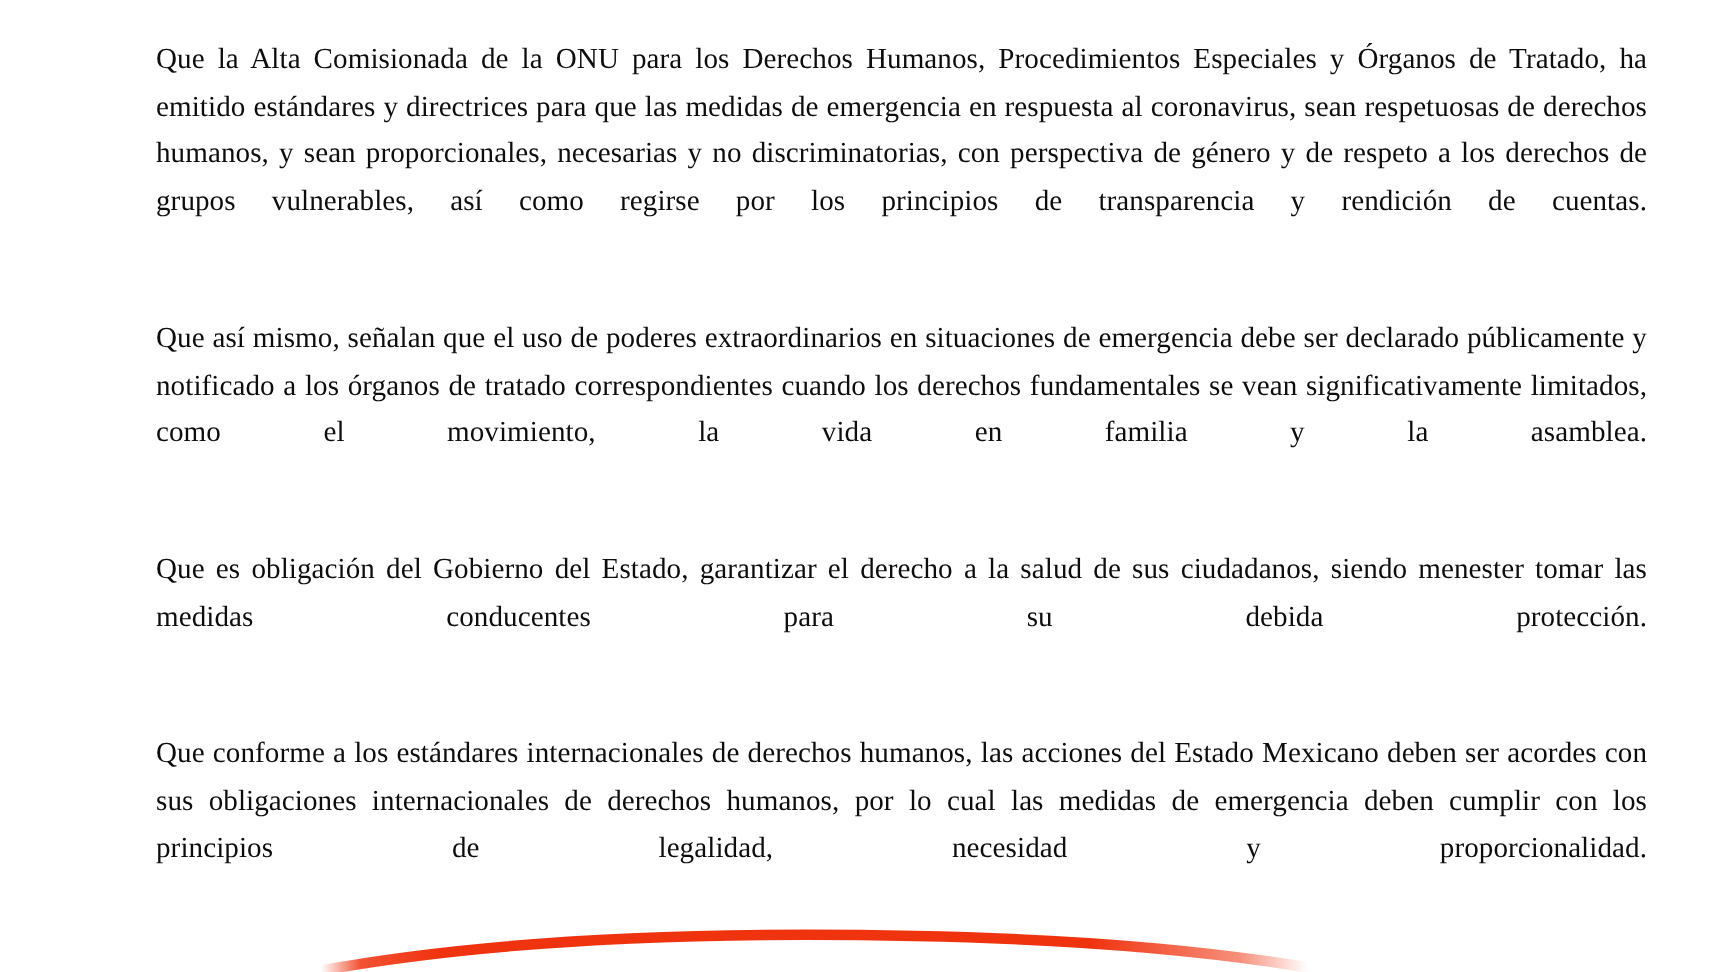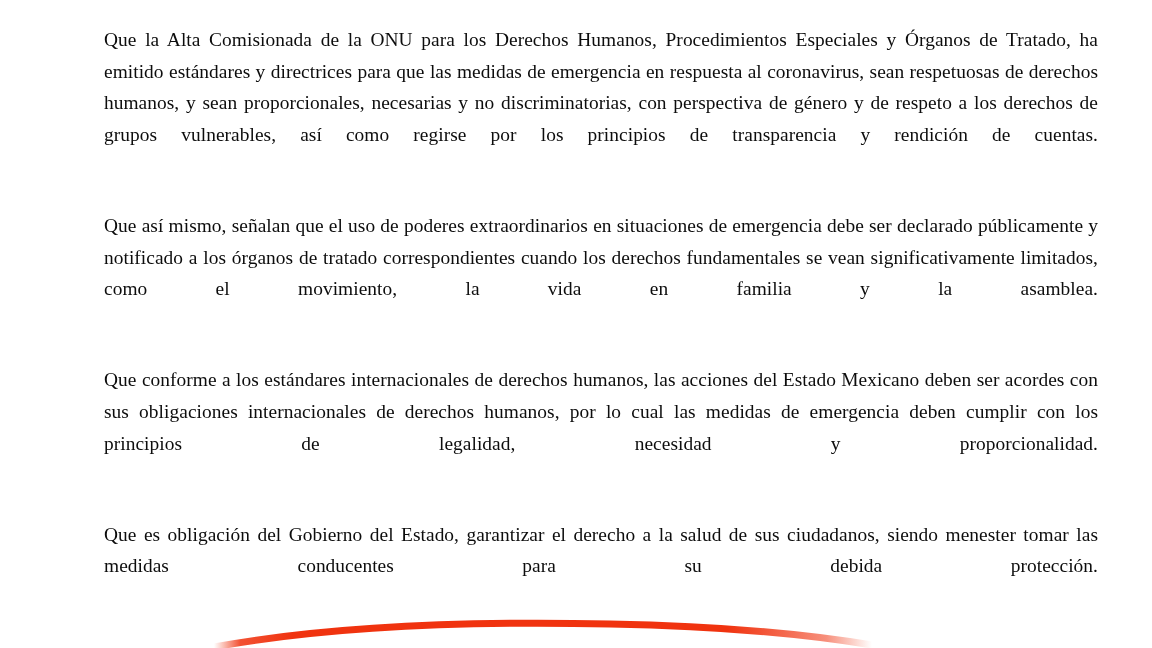--- a/index.html
+++ b/index.html
@@ -68,23 +68,23 @@
 <body>
 
 <div id="page">
 
   <div id="doc-body">
 
     <p class="para">Que la Alta Comisionada de la ONU para los Derechos Humanos, Procedimientos Especiales y Órganos de Tratado, ha emitido estándares y directrices para que las medidas de emergencia en respuesta al coronavirus, sean respetuosas de derechos humanos, y sean proporcionales, necesarias y no discriminatorias, con perspectiva de género y de respeto a los derechos de grupos vulnerables, así como regirse por los principios de transparencia y rendición de cuentas.</p>
 
     <p class="para">Que así mismo, señalan que el uso de poderes extraordinarios en situaciones de emergencia debe ser declarado públicamente y notificado a los órganos de tratado correspondientes cuando los derechos fundamentales se vean significativamente limitados, como el movimiento, la vida en familia y la asamblea.</p>
 
+    <p class="para">Que es obligación del Gobierno del Estado, garantizar el derecho a la salud de sus ciudadanos, siendo menester tomar las medidas conducentes para su debida protección.</p>
+
     <p class="para">Que conforme a los estándares internacionales de derechos humanos, las acciones del Estado Mexicano deben ser acordes con sus obligaciones internacionales de derechos humanos, por lo cual las medidas de emergencia deben cumplir con los principios de legalidad, necesidad y proporcionalidad.</p>
-
-    <p class="para">Que es obligación del Gobierno del Estado, garantizar el derecho a la salud de sus ciudadanos, siendo menester tomar las medidas conducentes para su debida protección.</p>
 
     <p class="para">Que por lo anterior, se han llevado a cabo de manera coordinada, reuniones con los Subcomités de cada una de las cinco regiones y con las 38 alcaldesas y alcaldes, para efecto de determinar acciones que permitan enfrentar las diversas etapas de la contingencia por COVID-19.</p>
 
   </div>
 
   <svg id="annotation-layer" viewBox="0 0 1152 648">
     <defs>
       <linearGradient id="curveFade" x1="0" y1="0" x2="1" y2="0">
         <stop offset="0.00" stop-color="#F0330F" stop-opacity="0"></stop>
         <stop offset="0.04" stop-color="#F0330F" stop-opacity="0.85"></stop>

